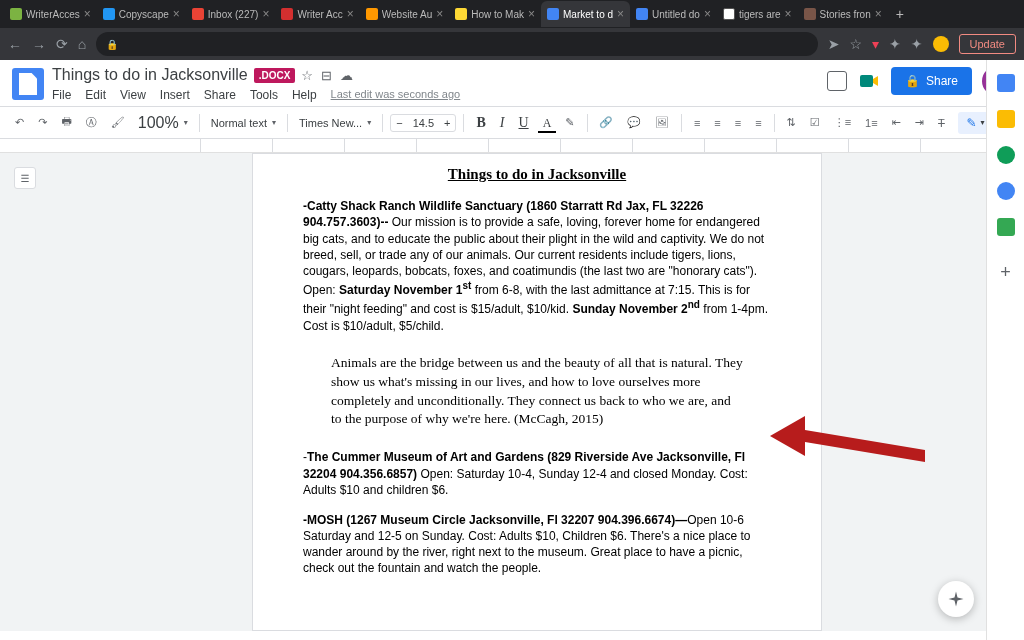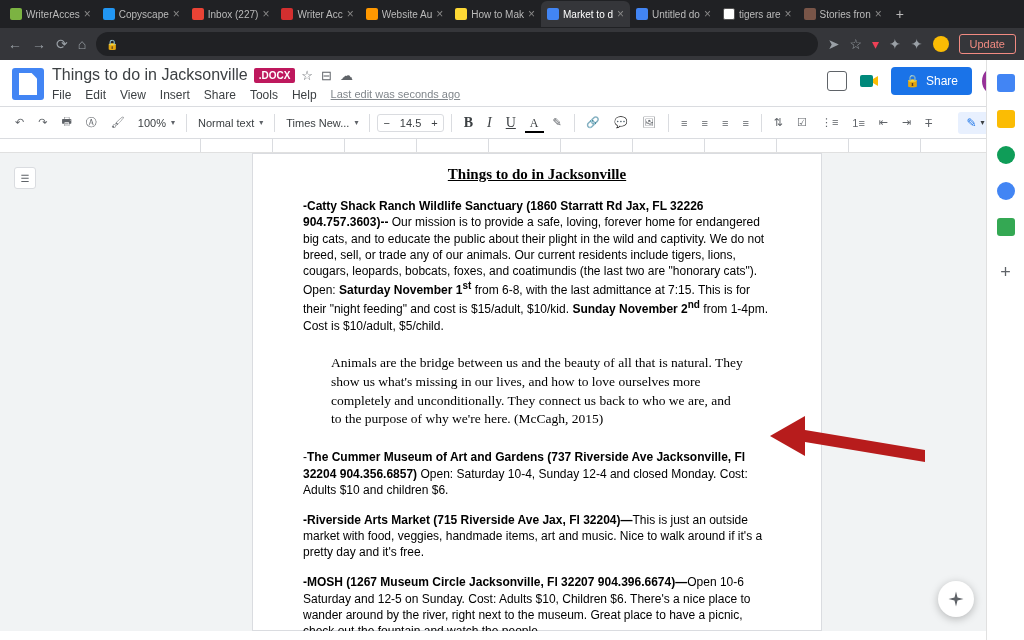--- a/index.html
+++ b/index.html
@@ -41,21 +41,21 @@
     .meet-icon { width: 24px; height: 24px; }
     .share-btn { background: #1a73e8; color: #fff; padding: 7px 14px; border-radius: 4px; font-size: 12px; display: flex; align-items: center; gap: 6px; border: none; }
     .avatar { width: 30px; height: 30px; border-radius: 50%; background: radial-gradient(circle, #c339a7, #7b2d8e); }
     
     
     .toolbar { display: flex; align-items: center; height: 32px; padding: 0 10px; gap: 4px; background: #fff; border-bottom: 1px solid #dadce0; font-size: 11px; color: #3c4043; }
     .tb-btn { padding: 4px 5px; cursor: pointer; color: #5f6368; display: flex; align-items: center; }
     .tb-sep { width: 1px; height: 18px; background: #dadce0; margin: 0 3px; }
     .tb-select { padding: 3px 4px; display: flex; align-items: center; gap: 2px; font-size: 11px; }
     .tb-select::after { content: "▾"; font-size: 8px; margin-left: 3px; color: #5f6368; }
-    .zoom-val { font-size: 11px; text-align: right; }
+    .zoom-val { font-size: 16px; text-align: right; }
     .font-size-ctrl { display: flex; align-items: center; border: 1px solid #dadce0; border-radius: 3px; }
     .font-size-ctrl span { padding: 2px 5px; font-size: 11px; }
     .fmt-btn { padding: 3px 5px; font-family: "Times New Roman", serif; font-size: 14px; cursor: pointer; }
     .bold { font-weight: bold; }
     .italic { font-style: italic; }
     .underline { text-decoration: underline; }
     .color-a { border-bottom: 2px solid #000; font-size: 12px; padding-bottom: 0; }
     .edit-mode { margin-left: auto; background: #e8f0fe; padding: 4px 8px; border-radius: 3px; display: flex; align-items: center; gap: 4px; }
     .pencil { color: #1a73e8; font-size: 12px; }
     
@@ -264,26 +264,23 @@
     <div class="page">
       <h1>Things to do in Jacksonville</h1>
 
       <div class="entry entry-mixed">
         <b>-Catty Shack Ranch Wildlife Sanctuary (1860 Starratt Rd Jax, FL 32226 904.757.3603)--</b><span> Our mission is to provide a safe, loving, forever home for endangered big cats, and to educate the public about their plight in the wild and captivity. We do not breed, sell, or trade any of our animals. Our current residents include tigers, lions, cougars, leopards, bobcats, foxes, and coatimundis (the last two are "honorary cats").   Open: </span><b>Saturday November 1</b><b><sup>st</sup></b><span> from 6-8, with the last admittance at 7:15. This is for their "night feeding" and cost is $15/adult, $10/kid. </span><b>Sunday November 2</b><b><sup>nd</sup></b><span> from 1-4pm. Cost is $10/adult, $5/child.</span>
       </div>
 
       <div class="quote-block">Animals are the bridge between us and the beauty of all that is natural. They show us what's missing in our lives, and how to love ourselves more completely and unconditionally. They connect us back to who we are, and to the purpose of why we're here. (McCagh, 2015)</div>
 
       <div class="entry entry-mixed">
-        -<b>The Cummer Museum of Art and Gardens (737 Riverside Ave Jacksonville, Fl 32204 904.356.6857)</b><span> Open: Saturday 10-4, Sunday 12-4 and closed Monday. Cost: Adults $10 and children $6.</span>
-      </div>
-
-      <div class="entry entry-mixed">
-        <b>-Riverside Arts Market (715 Riverside Ave Jax, Fl 32204)—</b><span>This is just an outside market with food,  veggies, handmade items, art and music.  Nice to walk around if it's a pretty day and it's free.</span>
-      </div>
+        -<b>The Cummer Museum of Art and Gardens (829 Riverside Ave Jacksonville, Fl 32204 904.356.6857)</b><span> Open: Saturday 10-4, Sunday 12-4 and closed Monday. Cost: Adults $10 and children $6.</span>
+      </div>
+
 
       <div class="entry entry-mixed">
         <b>-MOSH (1267 Museum Circle Jacksonville, Fl 32207 904.396.6674)—</b><span>Open 10-6 Saturday and 12-5 on Sunday.  Cost: Adults $10, Children $6.  There's a nice place to wander around by the river, right next to the museum.  Great place to have a picnic, check out the fountain and watch the people.</span>
       </div>
 
     </div>
   </div>
 
   <svg class="red-arrow" width="160" height="60" viewBox="0 0 160 60">
     <path d="M 155 42 L 35 22 L 35 8 L 0 28 L 35 48 L 35 34 L 155 54 Z" fill="#b71c1c"></path>

